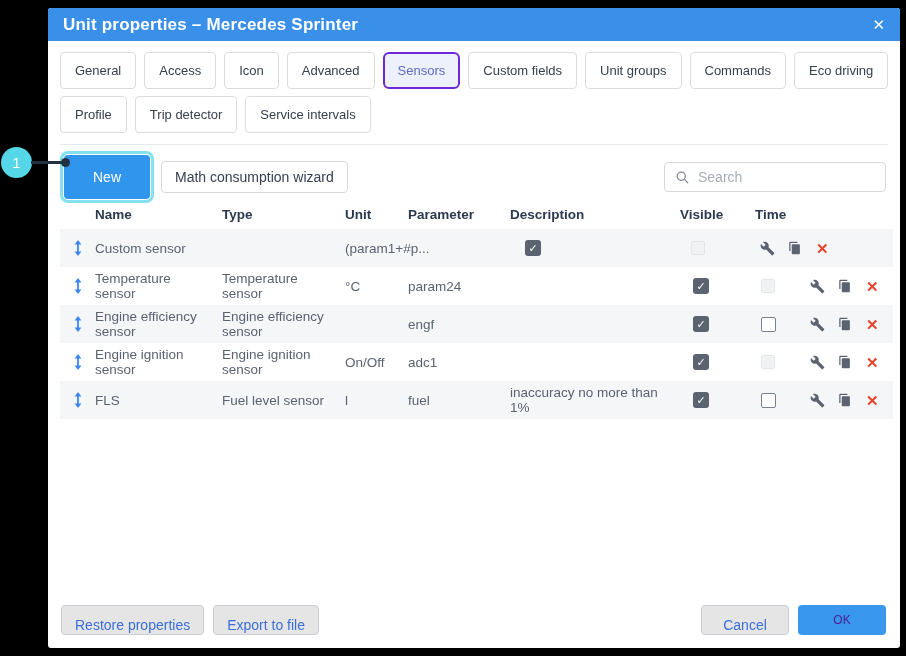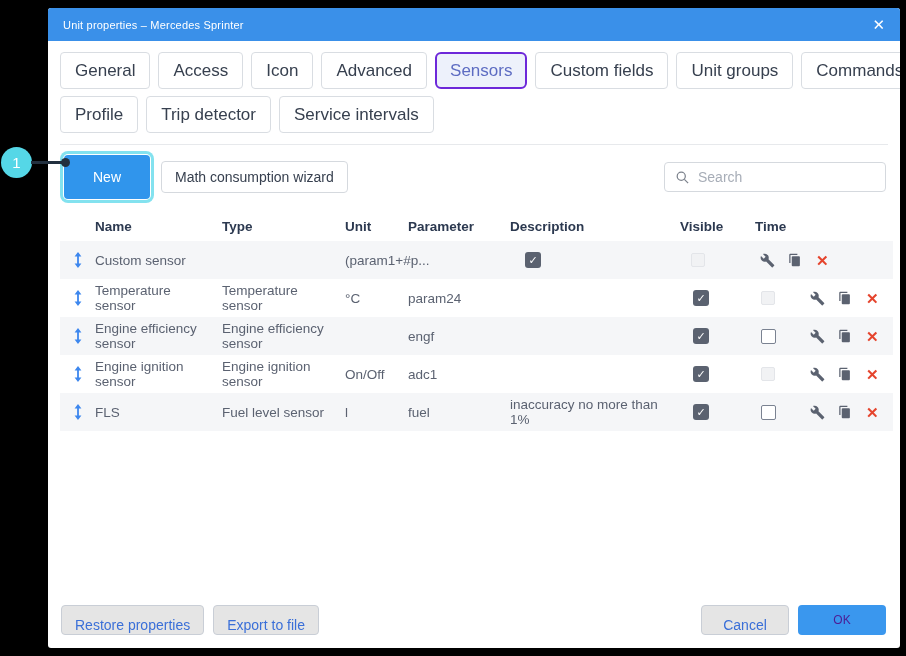--- a/index.html
+++ b/index.html
@@ -7,29 +7,29 @@
   .stage {
     position:relative; width:906px; height:656px; background:#000;
     font-family:"Liberation Sans", sans-serif; overflow:hidden;
   }
   .dialog {
     position:absolute; left:48px; top:8px; width:852px; height:640px;
     background:#fff; border-radius:3px; display:flex; flex-direction:column; overflow:hidden;
   }
   
   .titlebar { flex:none; height:33px; background:#3a90e9; display:flex; align-items:center; padding:0 15px; }
-  .titlebar .title { flex:1; color:#fff; font-size:11px; font-weight:400; letter-spacing:.2px; }
+  .titlebar .title { flex:1; color:#fff; font-size:17px; font-weight:700; letter-spacing:.2px; }
   .titlebar .close { color:#fff; font-size:15px; cursor:pointer; line-height:1; }
   
   .tabs { padding:11px 12px 0 12px; display:flex; flex-direction:column; gap:7px; }
   .tabrow { display:flex; gap:8px; flex-wrap:nowrap; }
   .tab {
     height:37px; padding:0 14px; display:flex; align-items:center; white-space:nowrap;
     background:#fff; border:1px solid #d9dde2; border-radius:4px;
-    font-size:17px; font-weight:500; color:#37404f; cursor:pointer;
+    font-size:13px; font-weight:500; color:#37404f; cursor:pointer;
   }
   .tab.active {
     background:#edf1fb; color:#5d6cc2; border:2px solid #6d28d9; border-radius:6px; padding:0 13px;
   }
   .sep { height:1px; background:#e7e9ec; margin:11px 12px 0 12px; }
   
   .toolbar { flex:none; margin:10px 14px 0 16px; display:flex; align-items:center; gap:11px; }
   .btn-new {
     width:86px; height:44px; background:#3095ec; color:#fff; border:none; border-radius:4px;
     font-family:inherit; font-size:14px; font-weight:500; cursor:pointer;
@@ -39,21 +39,21 @@
     height:32px; padding:0 13px; background:#fff; border:1px solid #d5d9de; border-radius:4px;
     font-family:inherit; font-size:14px; color:#37404f; cursor:pointer;
   }
   .search {
     margin-left:auto; width:222px; height:30px; border:1px solid #d5d9de; border-radius:4px;
     display:flex; align-items:center; padding:0 10px; gap:8px; background:#fff;
   }
   .search input { flex:1; border:none; outline:none; font-family:inherit; font-size:14px; color:#333; background:transparent; }
   .search input::placeholder { color:#a7adb7; }
   
-  .table { margin-top:12px; }
+  .table { }
   .grid {
     display:grid;
     grid-template-columns:35px 127px 123px 63px 102px 168px 70px 50px 94px;
     align-items:center;
     margin-left:12px; margin-right:7px;
   }
   .thead { height:30px; font-size:13.5px; font-weight:bold; color:#2c3950; }
   .thead .hc { padding-right:6px; }
   .thead .hc.visible-h { padding-left:2px; }
   .thead .hc.time-h { padding-left:7px; }

